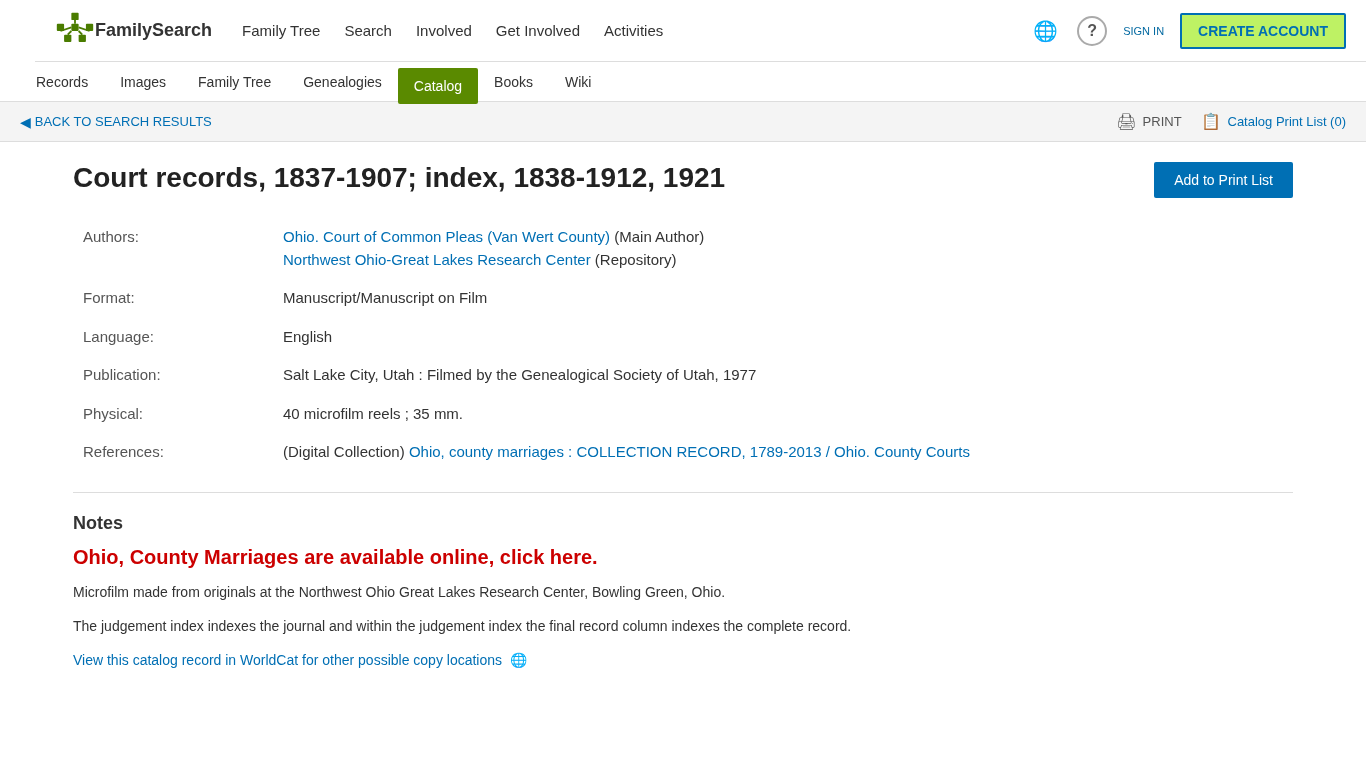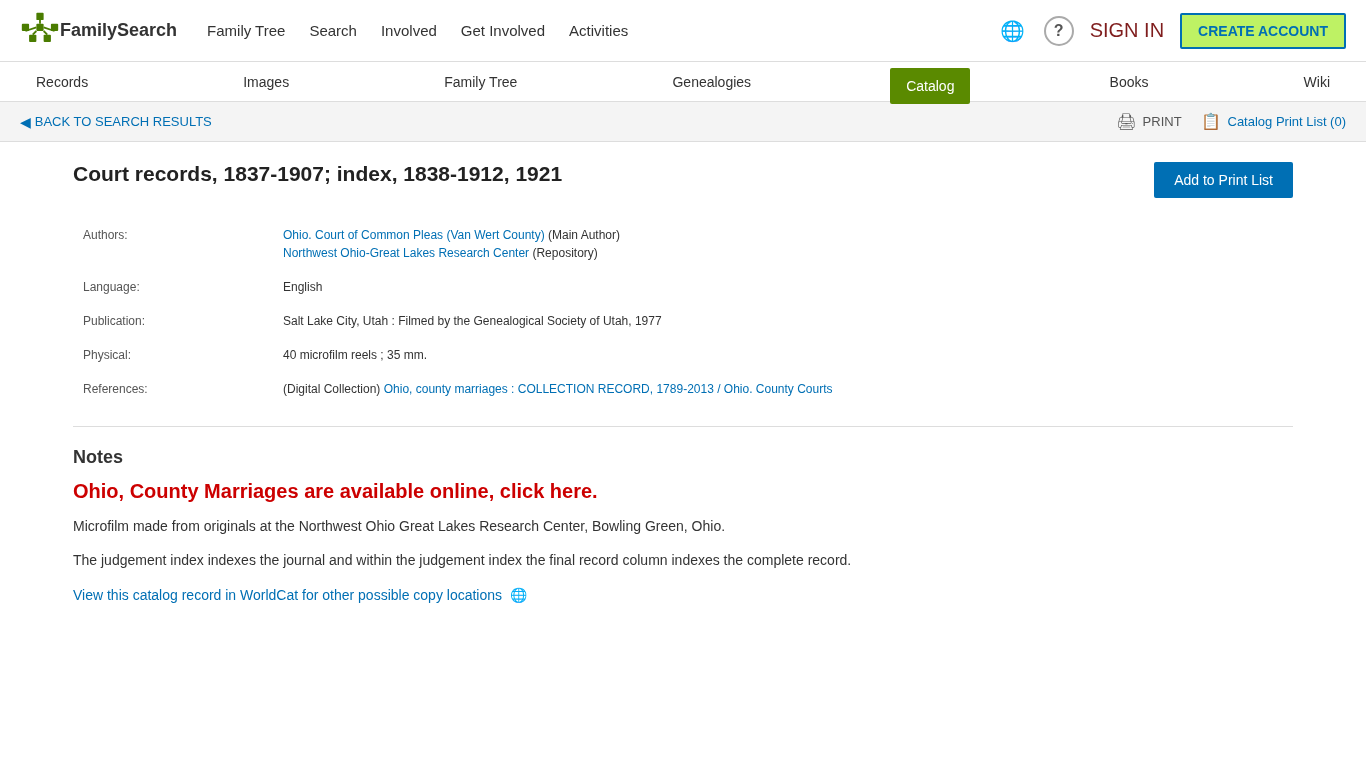--- a/index.html
+++ b/index.html
@@ -6,20 +6,21 @@
     body { font-family: Arial, sans-serif; font-size: 14px; color: #333; background: #fff; }
 
     
     .top-nav {
       display: flex;
       align-items: center;
       padding: 0 20px;
       height: 62px;
       border-bottom: 1px solid #ddd;
       background: #fff;
+      margin-left: 35px;
     }
     .logo-area {
       display: flex;
       align-items: center;
       margin-right: 30px;
       text-decoration: none;
     }
     .logo-text {
       font-size: 18px;
       font-weight: bold;
@@ -48,22 +49,22 @@
       display: flex;
       align-items: center;
       justify-content: center;
       cursor: pointer;
       font-size: 20px;
       color: #555;
       background: none;
       border: none;
     }
     .sign-in-link {
-      font-size: 20px;
-      color: #7f1d1d;
+      font-size: 11px;
+      color: #0369a1;
       text-decoration: none;
       cursor: pointer;
       font-weight: 500;
     }
     .create-account-btn {
       border: 2px solid #006fb4;
       color: #006fb4;
       background: #bef264;
       padding: 8px 16px;
       font-size: 14px;
@@ -74,21 +75,20 @@
 
     
     .sub-nav {
       display: flex;
       align-items: center;
       padding: 0 20px;
       height: 40px;
       border-bottom: 1px solid #ddd;
       background: #fff;
       gap: 0;
-      justify-content: space-between;
     }
     .sub-nav-link {
       font-size: 14px;
       color: #333;
       text-decoration: none;
       cursor: pointer;
       padding: 10px 16px;
       display: inline-block;
     }
     .sub-nav-link.active {
@@ -150,21 +150,21 @@
       margin: 0 auto;
       padding: 20px 20px;
     }
     .record-header {
       display: flex;
       justify-content: space-between;
       align-items: flex-start;
       margin-bottom: 20px;
     }
     .record-title {
-      font-size: 21px;
+      font-size: 28px;
       font-weight: bold;
       color: #222;
       flex: 1;
       padding-right: 20px;
     }
     .add-print-btn {
       background: #006fb4;
       color: #fff;
       border: none;
       padding: 10px 20px;
@@ -176,21 +176,21 @@
 
     
     .metadata-table {
       width: 100%;
       border-collapse: collapse;
       margin-bottom: 20px;
     }
     .metadata-table td {
       padding: 8px 10px;
       vertical-align: top;
-      font-size: 12px;
+      font-size: 15px;
       line-height: 1.5;
     }
     .metadata-table .label-cell {
       color: #555;
       width: 200px;
       font-weight: normal;
     }
     .metadata-table .value-cell {
       color: #333;
     }
@@ -331,20 +331,24 @@
           </a>
           <span> (Main Author)</span>
           <br>
           <a class="metadata-link" href="#">
             <span>Northwest Ohio-Great Lakes Research Center</span>
           </a>
           <span> (Repository)</span>
         </td>
       </tr>
       <tr>
+        <td class="label-cell">Format:</td>
+        <td class="value-cell">Manuscript/Manuscript on Film</td>
+      </tr>
+      <tr>
         <td class="label-cell">Language:</td>
         <td class="value-cell">English</td>
       </tr>
       <tr>
         <td class="label-cell">Publication:</td>
         <td class="value-cell">Salt Lake City, Utah : Filmed by the Genealogical Society of Utah, 1977</td>
       </tr>
       <tr>
         <td class="label-cell">Physical:</td>
         <td class="value-cell">40 microfilm reels ; 35 mm.</td>

